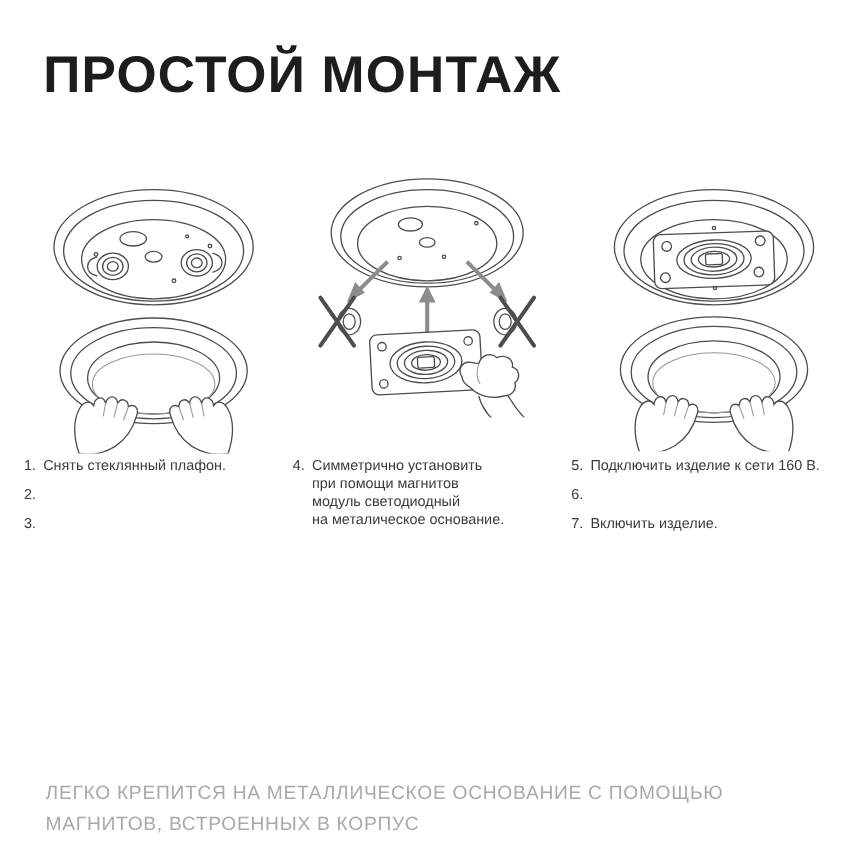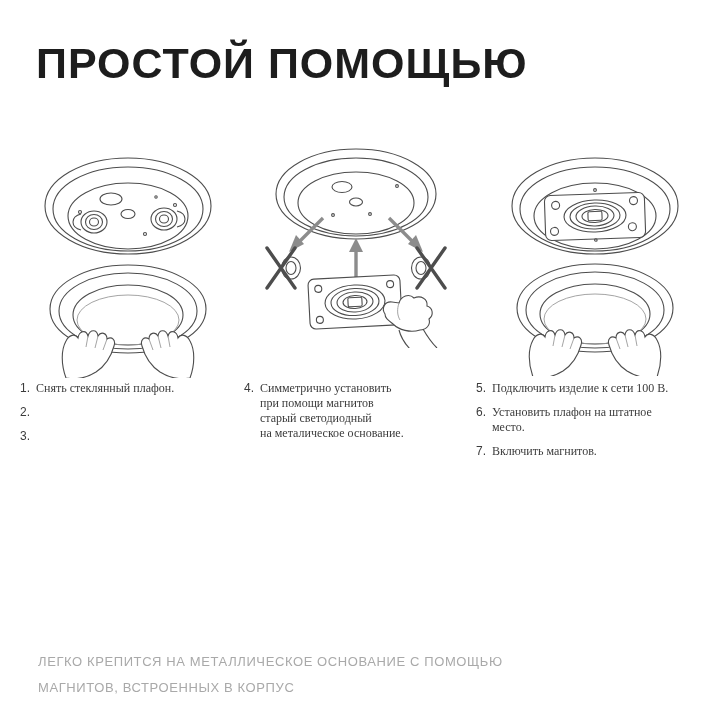--- a/index.html
+++ b/index.html
@@ -17,31 +17,31 @@
   .illu svg{display:block;}
   .line{fill:none;stroke:#4d4d4d;stroke-width:1.1;}
   .line-lt{fill:none;stroke:#9a9a9a;stroke-width:0.9;}
   .fillwhite{fill:#ffffff;stroke:#4d4d4d;stroke-width:1.1;}
   .arrow-shaft{fill:none;stroke:#8c8c8c;stroke-width:3.4;}
   .arrow-head{fill:#8c8c8c;stroke:none;}
   .xmark{fill:none;stroke:#4d4d4d;stroke-width:3.4;stroke-linecap:round;}
   .instr{position:absolute;font-size:12px;line-height:15px;color:#3b3b3b;}
   .instr .item{display:flex;margin-bottom:9px;}
   .instr .num{flex:none;width:16px;}
-  .instr .txt{white-space:pre-line;font-family:Liberation Serif, serif;}
+  .instr .txt{white-space:pre-line;}
   .footer{
     position:absolute;left:38px;top:649px;width:650px;
-    font-size:13px;line-height:26px;letter-spacing:0.6px;
+    font-size:16px;line-height:26px;letter-spacing:0.6px;
     color:#a9a9a9;white-space:pre-line;
   }
 </style>
 </head>
 <body>
 
-<div class="page-title">ПРОСТОЙ ПОМОЩЬЮ</div>
+<div class="page-title">ПРОСТОЙ МОНТАЖ</div>
 
 <div class="illu" style="left:28px;top:150px;">
   <svg width="202" height="228" viewBox="0 0 202 228">
     <g>
       <ellipse class="line" cx="100" cy="56" rx="83" ry="48"></ellipse>
       <ellipse class="line" cx="100" cy="59" rx="75" ry="42"></ellipse>
       <ellipse class="line" cx="100" cy="66" rx="60" ry="33"></ellipse>
       <ellipse class="line" cx="100" cy="64" rx="7" ry="4.5"></ellipse>
       <ellipse class="line" cx="83" cy="49" rx="11" ry="6"></ellipse>
       <circle class="line" cx="52" cy="62" r="1.5"></circle>
@@ -181,35 +181,33 @@
   <div class="item">
     <span class="num">3.</span>
   </div>
 </div>
 
 <div class="instr" style="left:244px;top:381px;width:230px;">
   <div class="item">
     <span class="num">4.</span>
     <span class="txt">Симметрично установить
 при помощи магнитов
-старый светодиодный
+модуль светодиодный
 на металическое основание.</span>
   </div>
 </div>
 
 <div class="instr" style="left:476px;top:381px;width:238px;">
   <div class="item">
     <span class="num">5.</span>
-    <span class="txt">Подключить изделие к сети 100 В.</span>
+    <span class="txt">Подключить изделие к сети 160 В.</span>
   </div>
   <div class="item">
     <span class="num">6.</span>
-    <span class="txt">Установить  плафон на штатное
-место.</span>
   </div>
   <div class="item">
     <span class="num">7.</span>
-    <span class="txt">Включить магнитов.</span>
+    <span class="txt">Включить изделие.</span>
   </div>
 </div>
 
 <div class="footer">ЛЕГКО КРЕПИТСЯ НА МЕТАЛЛИЧЕСКОЕ ОСНОВАНИЕ С ПОМОЩЬЮ
 МАГНИТОВ, ВСТРОЕННЫХ В КОРПУС</div>
 
 </body></html>

